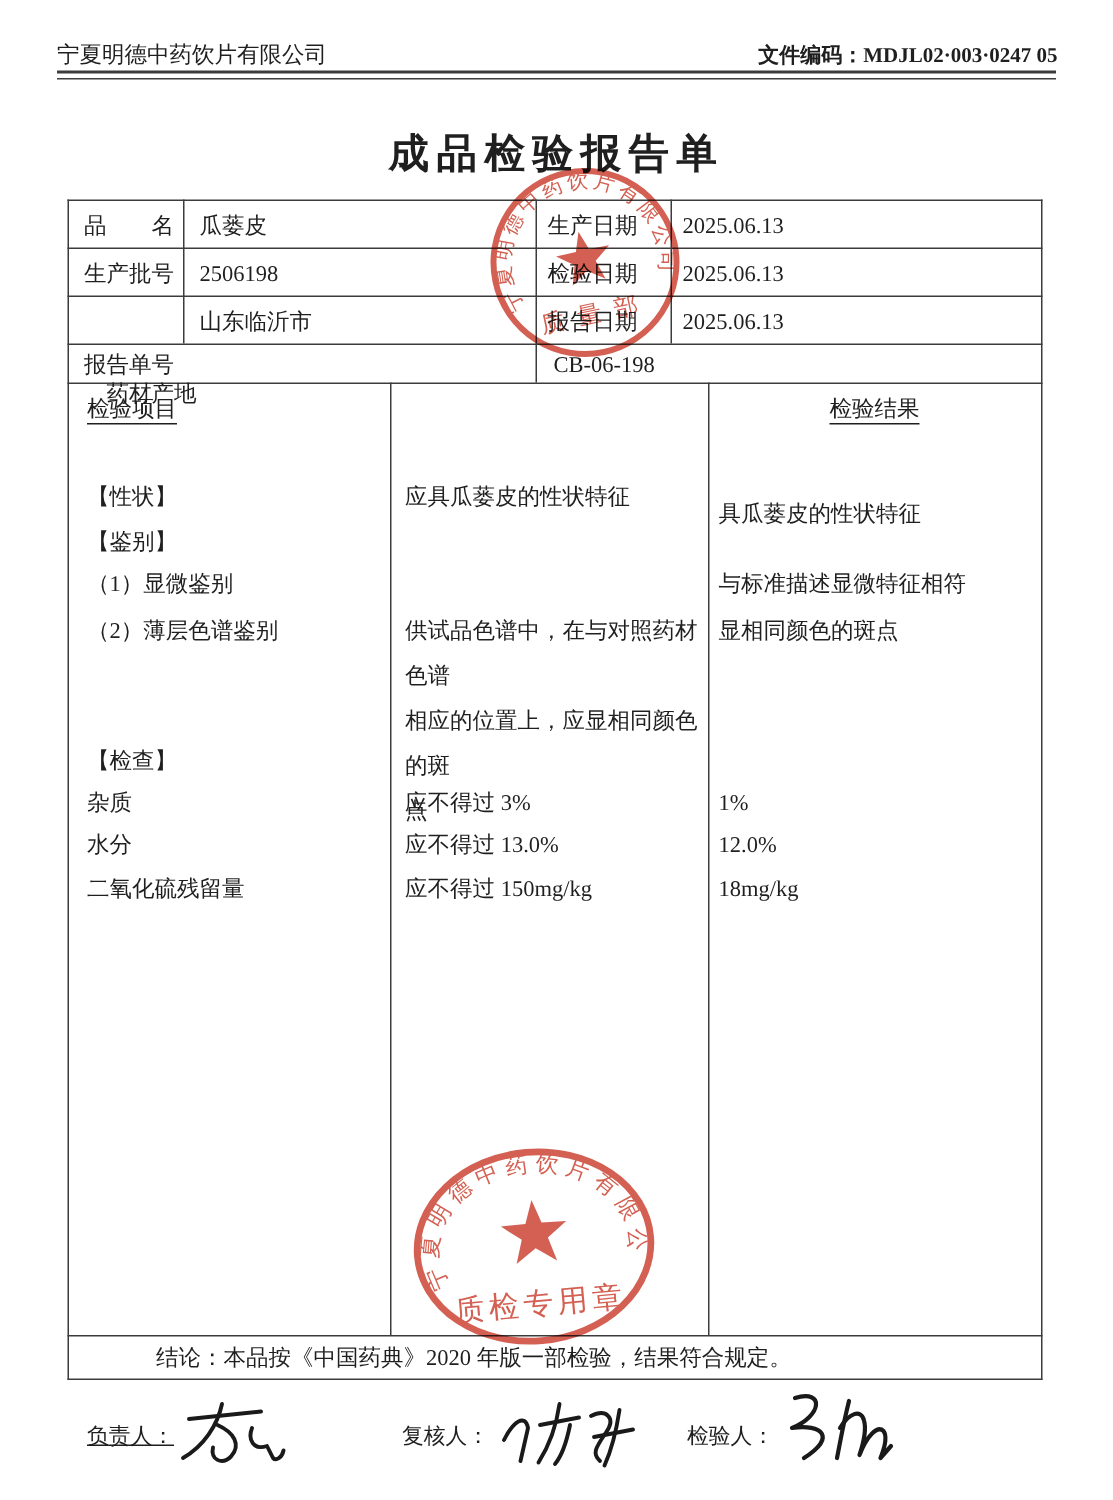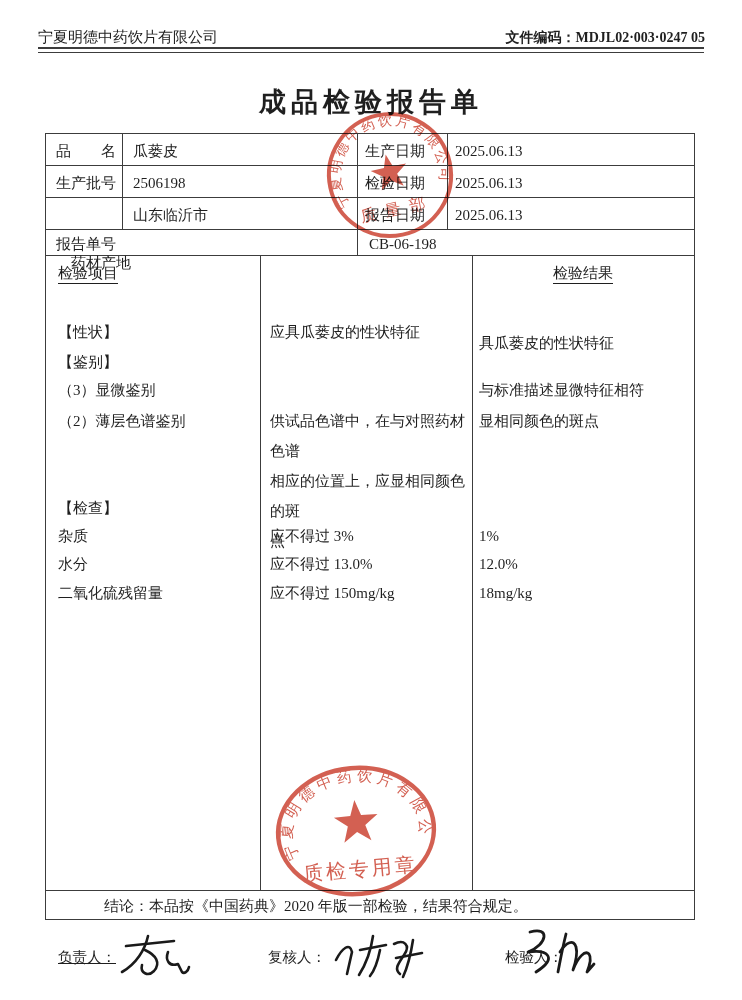--- a/index.html
+++ b/index.html
@@ -65,21 +65,21 @@
 
   <div class="txt" style="left:58px;top:263px;"><span class="colhead">检验项目</span></div>
   <div class="txt center" style="left:472px;top:263px;width:222px;"><span class="colhead">检验结果</span></div>
 
   <div class="txt" style="left:58px;top:322px;">【性状】</div>
   <div class="txt" style="left:270px;top:322px;text-align:center;">应具瓜蒌皮的性状特征</div>
   <div class="txt" style="left:479px;top:322px;margin-top:11px;">具瓜蒌皮的性状特征</div>
 
   <div class="txt" style="left:58px;top:352px;">【鉴别】</div>
 
-  <div class="txt" style="left:58px;top:380px;">（3）显微鉴别</div>
+  <div class="txt" style="left:58px;top:380px;">（1）显微鉴别</div>
   <div class="txt" style="left:479px;top:380px;">与标准描述显微特征相符</div>
 
   <div class="txt" style="left:58px;top:411px;">（2）薄层色谱鉴别</div>
   <div class="txt wrapcell" style="left:270px;top:406px;width:200px;">供试品色谱中，在与对照药材色谱
 相应的位置上，应显相同颜色的斑
 点</div>
   <div class="txt" style="left:479px;top:411px;">显相同颜色的斑点</div>
 
   <div class="txt" style="left:58px;top:498px;">【检查】</div>
 
@@ -116,21 +116,21 @@
       <text font-size="15" letter-spacing="4.5" fill="#cd4a3a">
         <textPath href="#arcOval">宁夏明德中药饮片有限公司</textPath>
       </text>
       <polygon transform="translate(87,63) scale(1.15)" points="0,-20 4.7,-6.5 19,-6.2 7.6,2.5 11.8,16.2 0,8 -11.8,16.2 -7.6,2.5 -19,-6.2 -4.7,-6.5"></polygon>
       <text x="87" y="116" text-anchor="middle" font-size="20" letter-spacing="3" fill="#cd4a3a">质检专用章</text>
     </g>
   </svg>
 
   <div class="footer-label" style="left:58px;top:948px;text-decoration:underline;">负责人：</div>
   <div class="footer-label" style="left:268px;top:948px;">复核人：</div>
-  <div class="footer-label" style="left:458px;top:948px;margin-left:47px;">检验人：</div>
+  <div class="footer-label" style="left:458px;top:948px;">检验人：</div>
 
   <svg class="sig" style="left:112px;top:932px;" width="90" height="58" viewBox="0 0 90 58">
     <g fill="none" stroke="#1a1a1a" stroke-width="2.6" stroke-linecap="round" stroke-linejoin="round">
       <path d="M14,14 L62,9"></path>
       <path d="M36,4 C33,18 24,32 10,40"></path>
       <path d="M33,18 C44,23 49,31 42,39 C36,45 28,41 30,33"></path>
       <path d="M56,20 C53,28 57,35 66,32 L70,40 C72,42 76,40 77,35"></path>
     </g>
   </svg>
 

